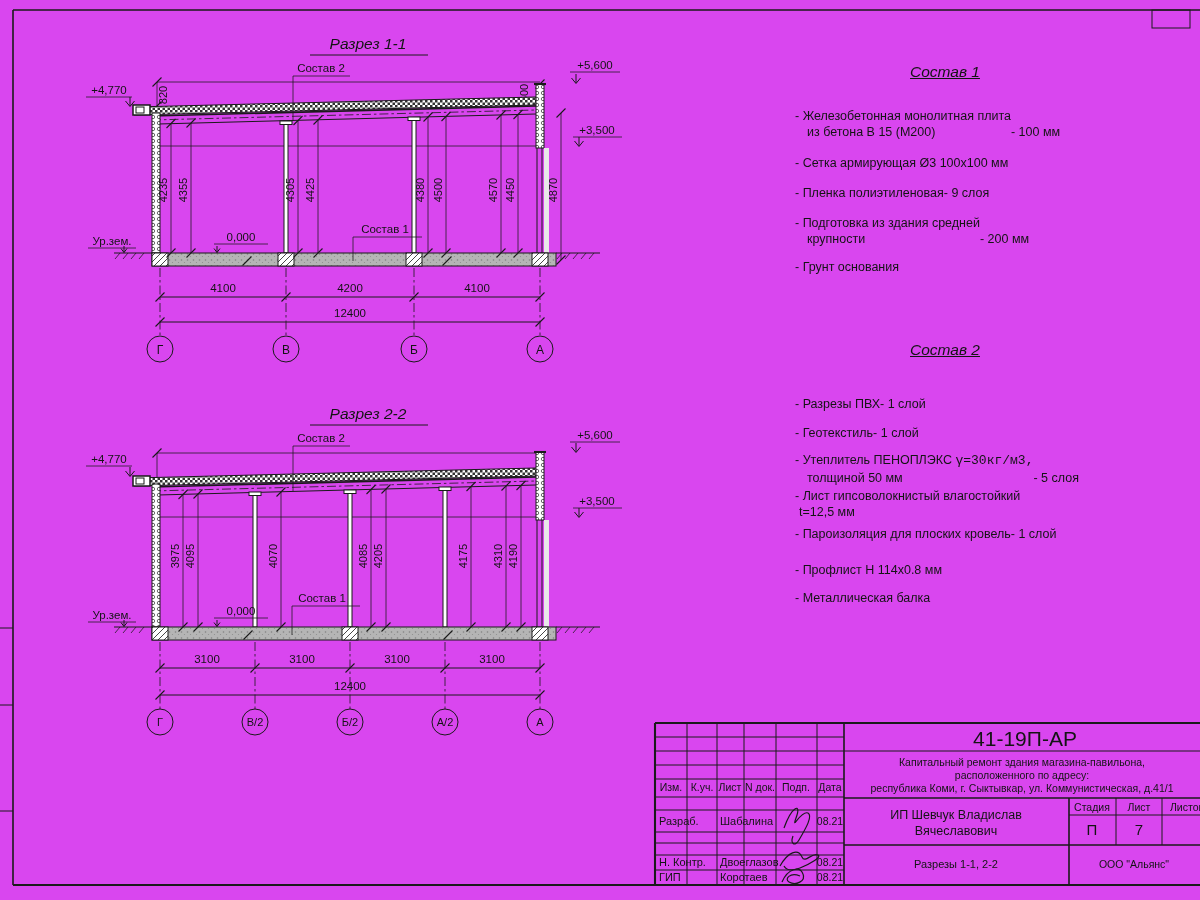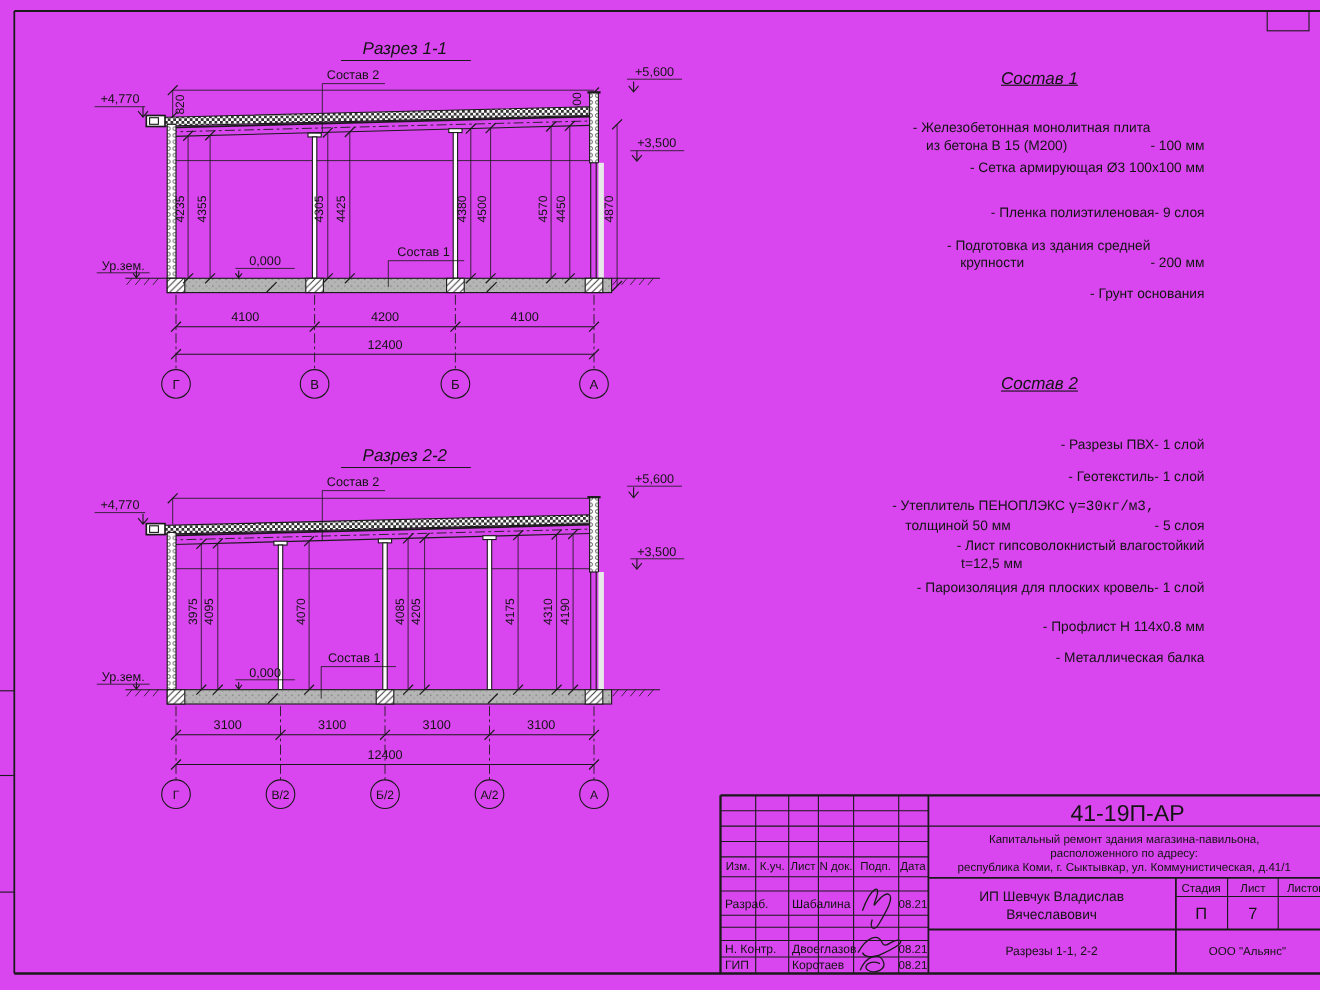--- a/index.html
+++ b/index.html
@@ -18,21 +18,21 @@
   .ttl{font-size:15.5px;font-style:italic;}
   .tb10{font-size:10.5px;}
   .tb11{font-size:11px;}
   .tb12{font-size:12.5px;}
   .tb15{font-size:15px;}
   .tb21{font-size:21px;}
   .mat{position:absolute;left:795px;top:0;width:300px;height:900px;font-size:12.5px;
        line-height:1.3;pointer-events:none;}
   .mat-title{position:absolute;width:100%;text-align:center;font-style:italic;
              text-decoration:underline;font-size:15.5px;}
-  .mi{position:absolute;left:0;width:100%;display:flex;justify-content:flex-end;}
+  .mi{position:absolute;left:0;width:100%;display:flex;justify-content:flex-start;}
   .mi .qt{white-space:nowrap;}
   .bot{align-self:flex-end;}
   .l2{padding-left:12px;}
   .mono{font-family:"Liberation Mono",monospace;font-size:13px;}
 </style>
 </head>
 <body>
 
 <div id="sheet">
 
@@ -441,21 +441,21 @@
 
 <div class="mat">
   <div class="mat-title" style="top:62px">Состав 1</div>
   <div class="mi" style="top:108px">
     <div class="nm">
           <div>- Железобетонная  монолитная плита</div>
           <div class="l2">из бетона В 15 (М200)</div>
         </div>
     <div class="qt bot">- 100 мм</div>
   </div>
-  <div class="mi" style="top:144px">
+  <div class="mi" style="top:155px">
     <div class="nm">- Сетка армирующая Ø3 100х100 мм</div>
   </div>
   <div class="mi" style="top:185px">
     <div class="nm">- Пленка полиэтиленовая</div>
     <div class="qt">- 9 слоя</div>
   </div>
   <div class="mi" style="top:215px">
     <div class="nm">
           <div>- Подготовка из здания средней</div>
           <div class="l2">крупности</div>

